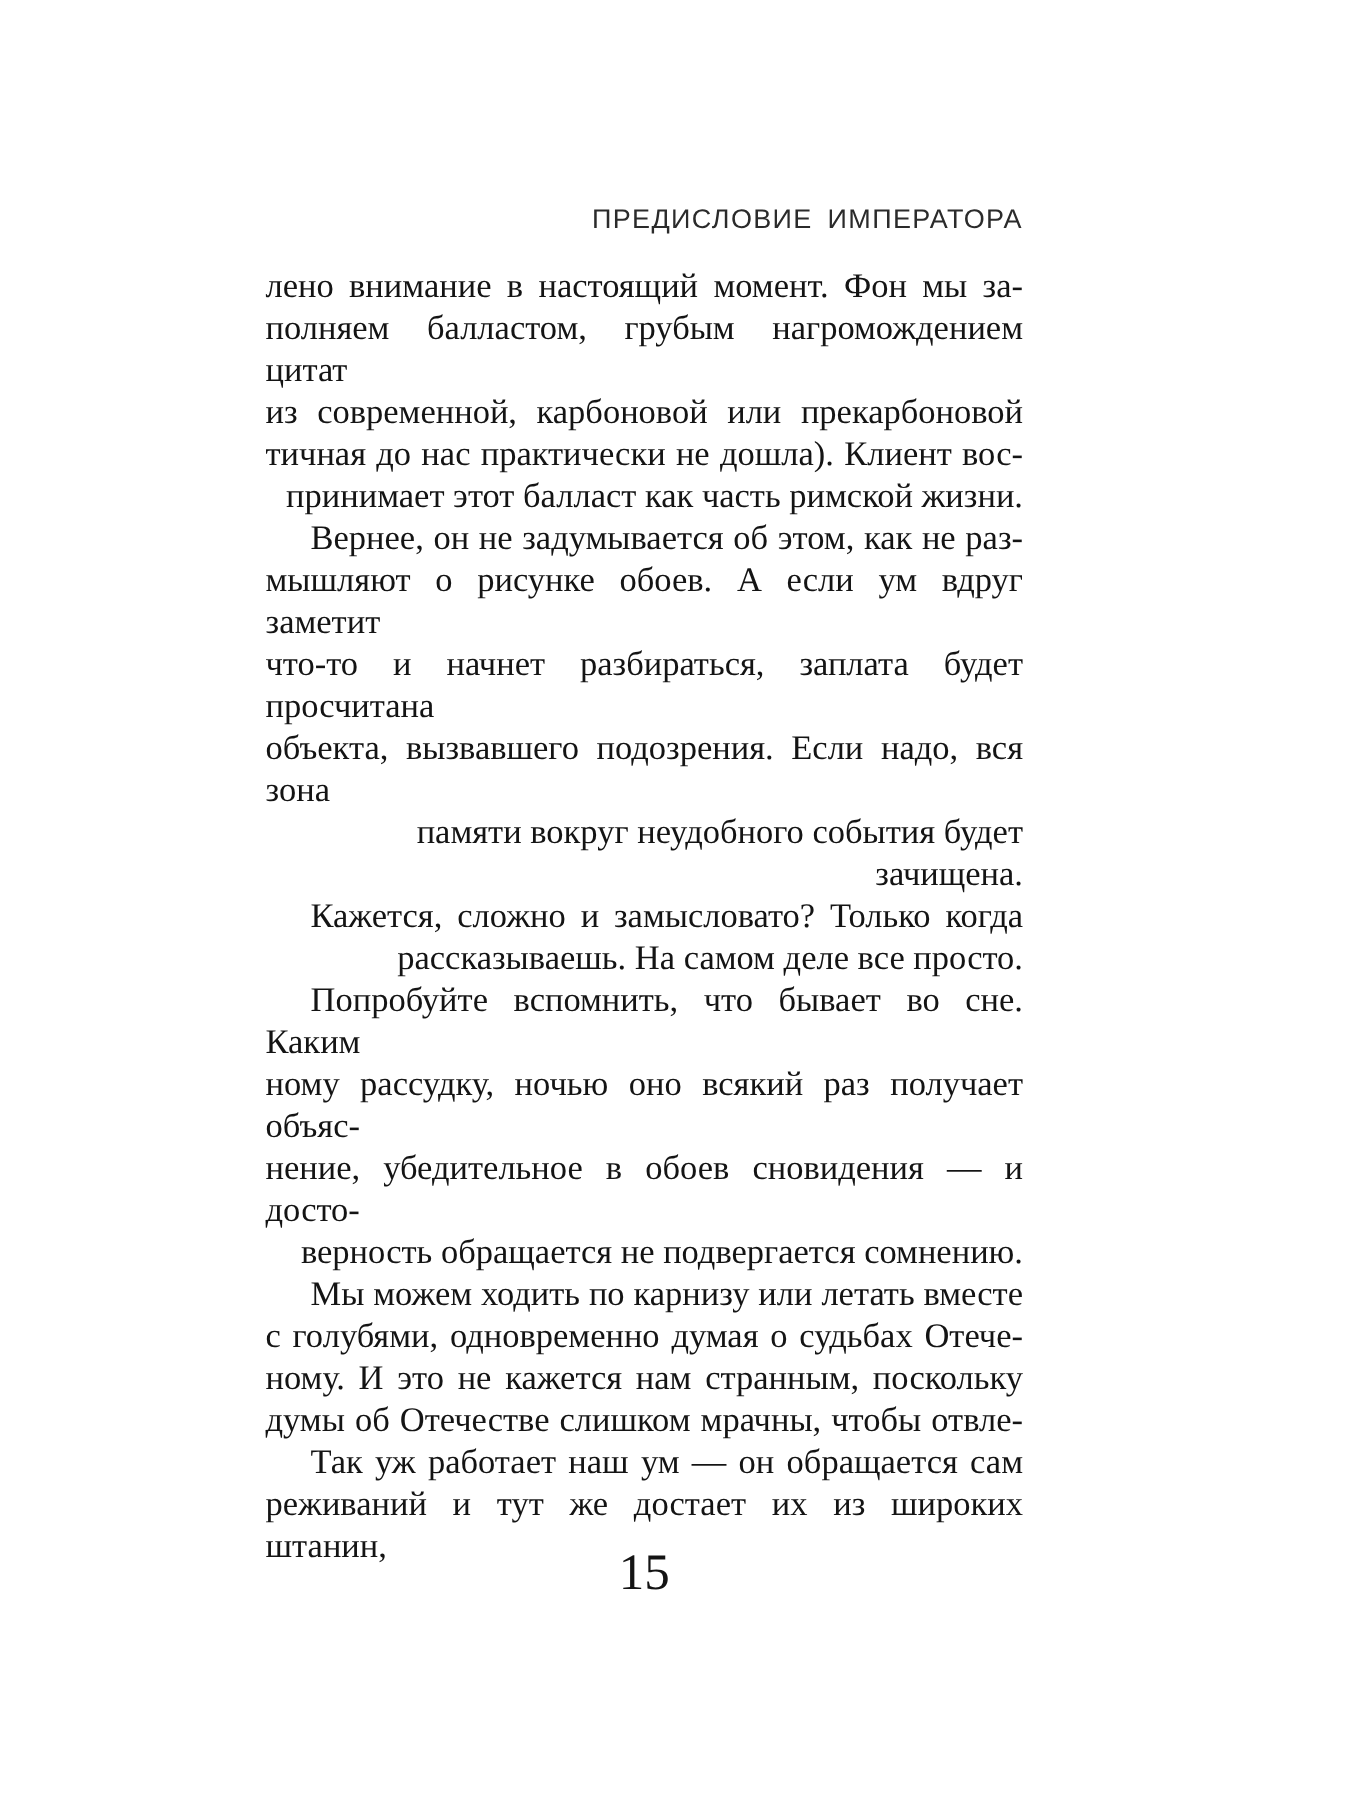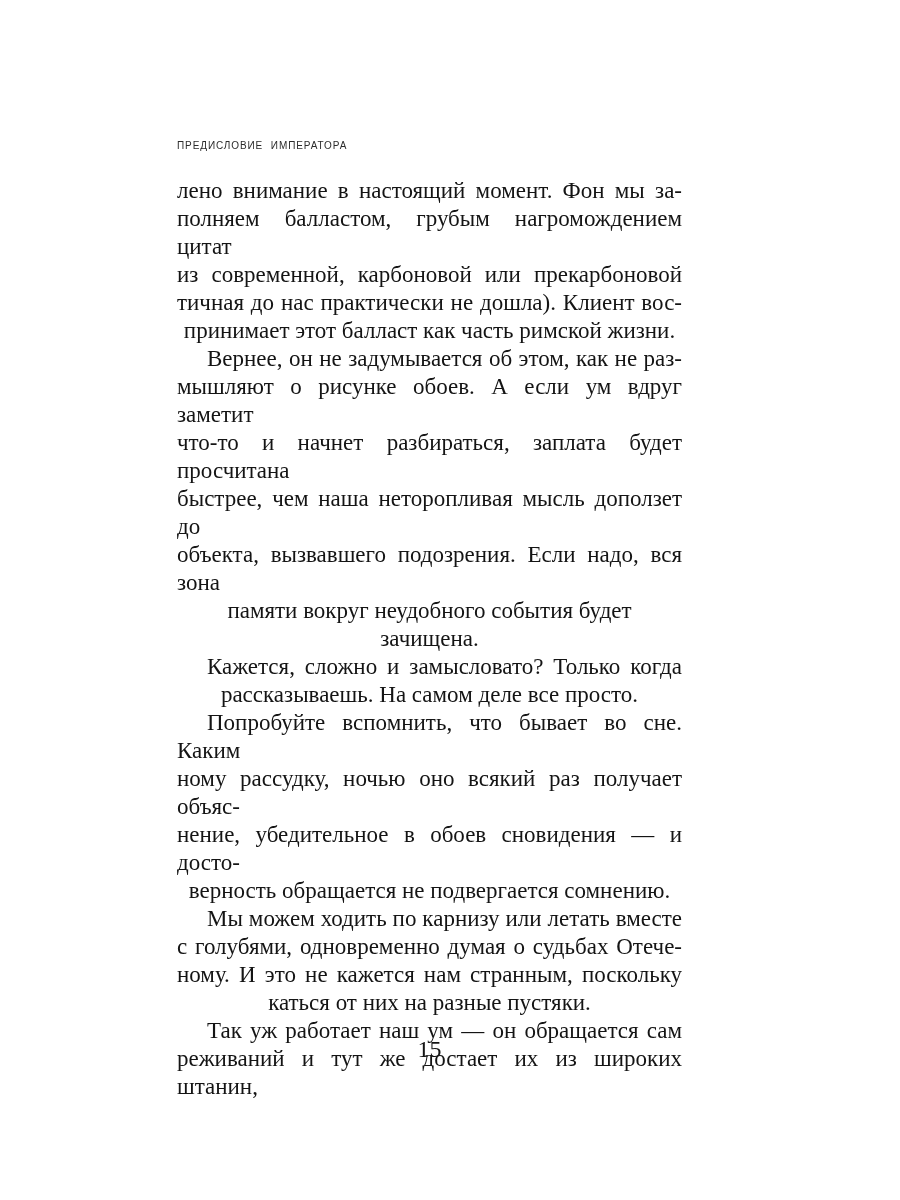--- a/index.html
+++ b/index.html
@@ -13,23 +13,23 @@
     height: 1200px;
     background: #ffffff;
     overflow: hidden;
     font-family: "Liberation Serif", serif;
   }
   .running-header {
     position: absolute;
     left: 177px;
     top: 137px;
     width: 505px;
-    text-align: left;
+    text-align: right;
     font-family: "Liberation Sans", sans-serif;
-    font-size: 10px;
+    font-size: 18px;
     line-height: 18px;
     letter-spacing: 0.9px;
     word-spacing: 4px;
     color: #2b2b2b;
     white-space: nowrap;
   }
   .body-text {
     position: absolute;
     left: 177px;
     top: 177px;
@@ -39,33 +39,33 @@
     color: #141414;
   }
   .paragraph { margin: 0; padding: 0; }
   .line {
     margin: 0;
     padding: 0;
     text-align: justify;
     text-align-last: justify;
   }
   .line.final {
-    text-align: center;
+    text-align: right;
     text-align-last: auto;
   }
   .line.ind {
     text-indent: 30px;
   }
   .page-number {
     position: absolute;
     left: 177px;
     top: 1030px;
     width: 505px;
     text-align: center;
-    font-size: 24px;
+    font-size: 34px;
     line-height: 38px;
     color: #141414;
   }
 </style>
 </head>
 <body>
 
 <div class="page">
 
   <div class="running-header">ПРЕДИСЛОВИЕ ИМПЕРАТОРА</div>
@@ -77,42 +77,41 @@
       <div class="line">полняем балластом, грубым нагромождением цитат</div>
       <div class="line">из современной, карбоновой или прекарбоновой</div>
       <div class="line">тичная до нас практически не дошла). Клиент вос-</div>
       <div class="line final">принимает этот балласт как часть римской жизни.</div>
     </div>
 
     <div class="paragraph">
       <div class="line ind">Вернее, он не задумывается об этом, как не раз-</div>
       <div class="line">мышляют о рисунке обоев. А если ум вдруг заметит</div>
       <div class="line">что-то и начнет разбираться, заплата будет просчитана</div>
-      <div class="line">быстрее, чем наша неторопливая мысль доползет до</div>
       <div class="line">объекта, вызвавшего подозрения. Если надо, вся зона</div>
       <div class="line final">памяти вокруг неудобного события будет зачищена.</div>
     </div>
 
     <div class="paragraph">
       <div class="line ind">Кажется, сложно и замысловато? Только когда</div>
       <div class="line final">рассказываешь. На самом деле все просто.</div>
     </div>
 
     <div class="paragraph">
       <div class="line ind">Попробуйте вспомнить, что бывает во сне. Каким</div>
       <div class="line">ному рассудку, ночью оно всякий раз получает объяс-</div>
       <div class="line">нение, убедительное в обоев сновидения — и досто-</div>
       <div class="line final">верность обращается не подвергается сомнению.</div>
     </div>
 
     <div class="paragraph">
       <div class="line ind">Мы можем ходить по карнизу или летать вместе</div>
       <div class="line">с голубями, одновременно думая о судьбах Отече-</div>
       <div class="line">ному. И это не кажется нам странным, поскольку</div>
-      <div class="line final">каться от них на разные пустяки.</div>
+      <div class="line">думы об Отечестве слишком мрачны, чтобы отвле-</div>
     </div>
 
     <div class="paragraph">
       <div class="line ind">Так уж работает наш ум — он обращается сам</div>
       <div class="line">реживаний и тут же достает их из широких штанин,</div>
 
     </div>
 
   </div>
 

